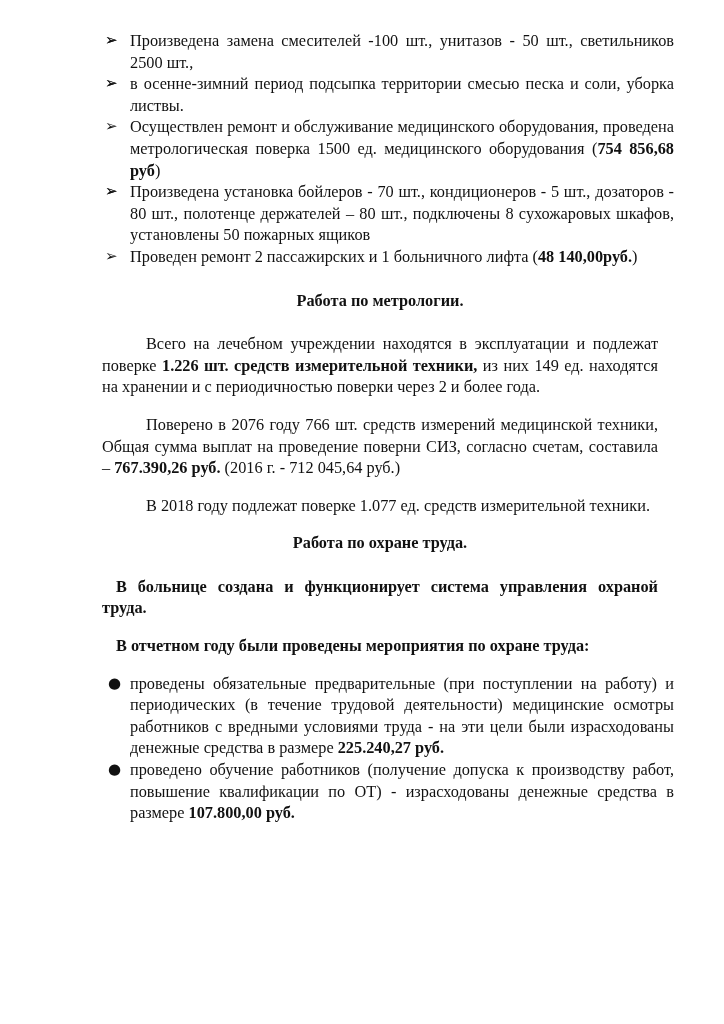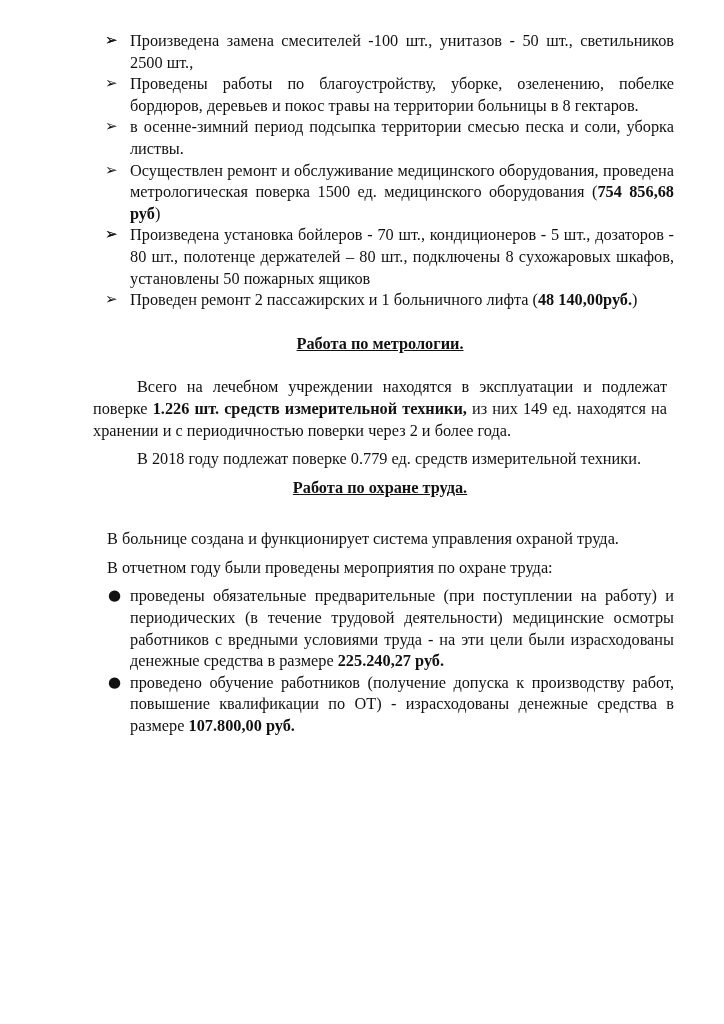--- a/index.html
+++ b/index.html
@@ -3,49 +3,50 @@
 <meta charset="utf-8">
 <style>
   html, body { margin: 0; padding: 0; background: #ffffff; }
   body { width: 724px; height: 1024px; overflow: hidden; position: relative;
          font-family: "Liberation Serif", "DejaVu Serif", serif; color: #111; }
   .page { position: absolute; left: 86px; top: 30px; width: 588px; font-size: 16.3px; line-height: 21.6px; }
   ul.arrows, ul.dots { list-style: none; margin: 0; padding: 0; }
   ul.arrows li, ul.dots li { position: relative; padding-left: 44px; text-align: justify; }
   ul.arrows li .marker { position: absolute; left: 19px; top: 0; font-family: "DejaVu Sans", sans-serif; font-size: 15px; }
   ul.dots li .marker { position: absolute; left: 22px; top: 0; font-family: "DejaVu Sans", sans-serif; font-size: 15px; }
-  .heading { text-align: center; font-weight: bold; text-decoration: underline; margin: 0; }
+  .heading { text-align: center; font-weight: bold; margin: 0; }
   .h1 { margin-top: 22px; margin-bottom: 22px; }
-  .h2 { margin-top: 0px; margin-bottom: 30px; }
-  p { margin: 7px; text-align: justify; }
+  .h2 { margin-top: 0px; margin-bottom: 22px; }
+  p { margin: 16px; text-align: justify; }
   .ind1 { text-indent: 44px; }
   .ind2 { text-indent: 66px; }
-  .ind0 { text-indent: 14px; }
+  .ind0 { text-indent: 14px; font-weight: bold; }
   b { font-weight: bold; }
   .mt-list { margin-top: 0; }
 </style>
 </head>
 <body>
 
 <div class="page">
   <ul class="arrows">
     <li><span class="marker">➢</span></li>
     <li><span class="marker">➢</span><span>Произведена замена смесителей -100 шт., унитазов - 50 шт., светильников 2500 шт.,</span></li>
-    <li><span class="marker">➢</span><span>Проведены работы по благоустройству, уборке, озеленению, побелке бордюров, деревьев и покос травы на территории больницы в 8 гектаров.</span></li>
+    <li><span class="marker">➢</span></li>
     <li><span class="marker">➢</span><span>в  осенне-зимний период подсыпка территории смесью песка и соли, уборка листвы.</span></li>
     <li><span class="marker">➢</span><span>Осуществлен ремонт и обслуживание медицинского оборудования, проведена метрологическая поверка 1500 ед. медицинского оборудования (</span><b>754 856,68 руб</b><span>)</span></li>
     <li><span class="marker">➢</span></li>
     <li><span class="marker">➢</span><span>Произведена  установка бойлеров - 70 шт., кондиционеров - 5 шт., дозаторов - 80 шт., полотенце держателей – 80 шт., подключены 8 сухожаровых шкафов, установлены 50 пожарных ящиков</span></li>
     <li><span class="marker">➢</span><span>Проведен ремонт 2 пассажирских и 1 больничного лифта (</span><b>48 140,00руб.</b><span>)</span></li>
   </ul>
 
   <h2 class="heading h1" style="font-size:16.3px;">Работа по метрологии.</h2>
 
   <p class="ind1"><span>Всего на лечебном учреждении находятся  в эксплуатации и подлежат поверке </span><b>1.226 шт.  средств измерительной техники,</b><span> из них 149 ед. находятся на хранении и с периодичностью поверки через 2 и более года.</span></p>
-  <p class="ind1">В 2018 году подлежат поверке  0.779  ед. средств  измерительной техники.</p>
+  <p class="ind1"><span>Поверено в 2076 году  766 шт. средств измерений медицинской техники, Общая сумма выплат  на проведение поверни СИЗ, согласно счетам,  составила – </span><b>767.390,26 руб.</b><span> (2016 г. - 712 045,64 руб.)</span></p>
+  <p class="ind1">В 2018 году подлежат поверке  1.077  ед. средств  измерительной техники.</p>
 
   <h2 class="heading h2" style="font-size:16.3px;">Работа по охране труда.</h2>
 
   <p class="ind0">В больнице создана и функционирует система управления охраной труда.</p>
   <p class="ind0">В отчетном году были проведены мероприятия по охране труда:</p>
 
   <ul class="dots mt-list">
     <li><span class="marker">●</span><span>проведены  обязательные предварительные (при поступлении на работу) и периодических (в течение трудовой деятельности) медицинские осмотры работников с вредными условиями труда -  на эти цели были израсходованы денежные средства в размере  </span><b>225.240,27  руб.</b></li>
     <li><span class="marker">●</span><span>проведено обучение работников (получение допуска к производству работ, повышение квалификации по ОТ) - израсходованы денежные средства в размере  </span><b>107.800,00 руб.</b></li>
   </ul>

